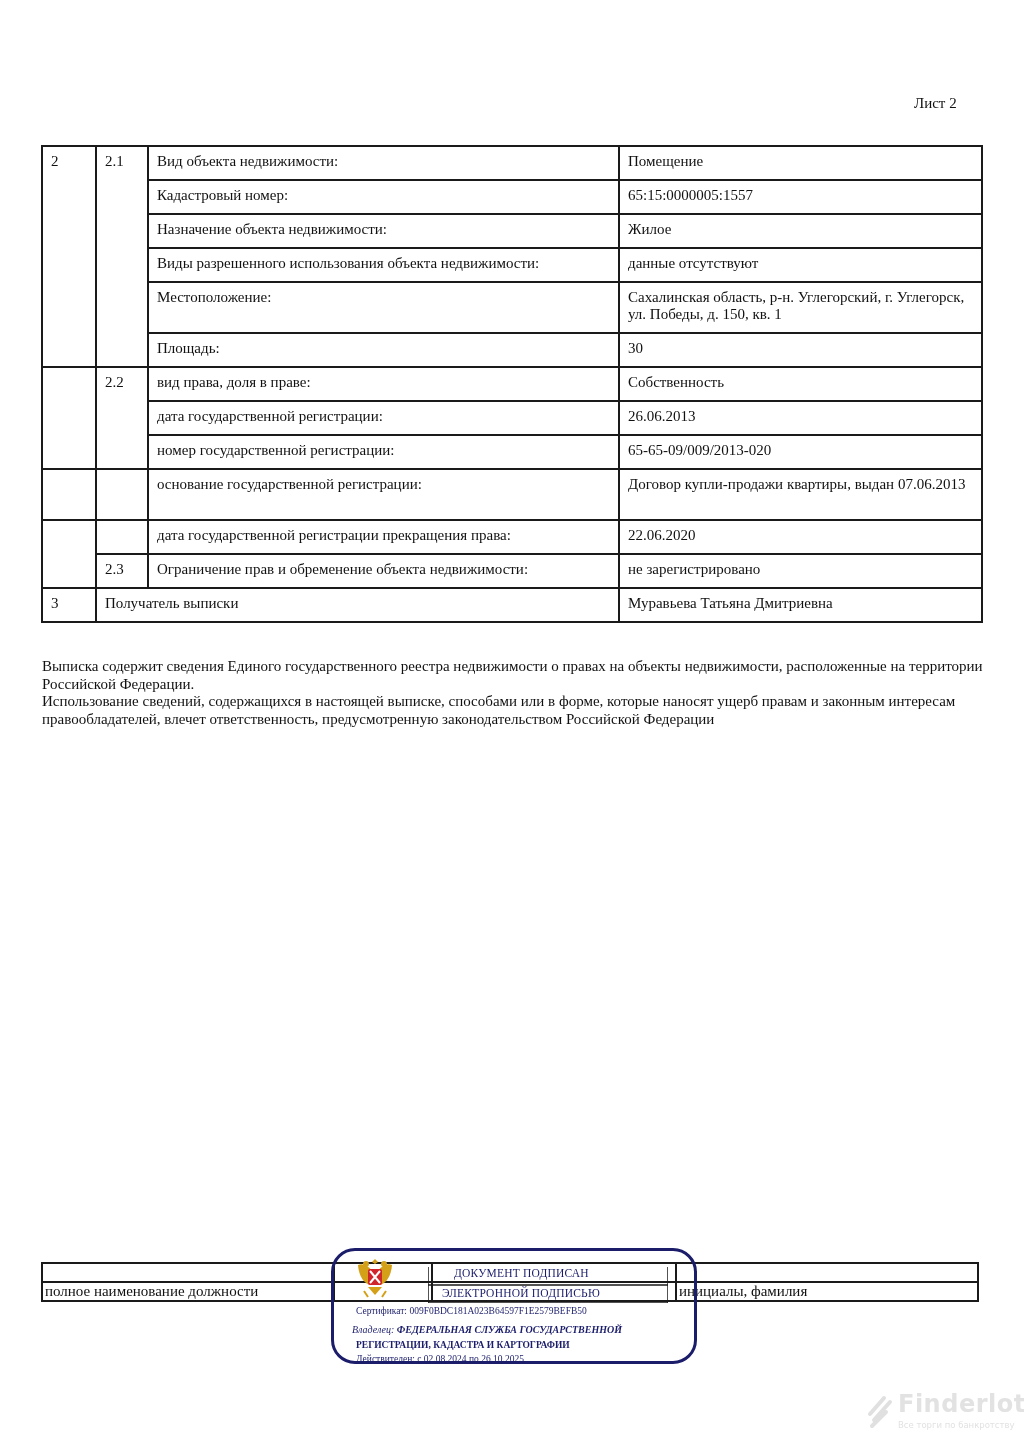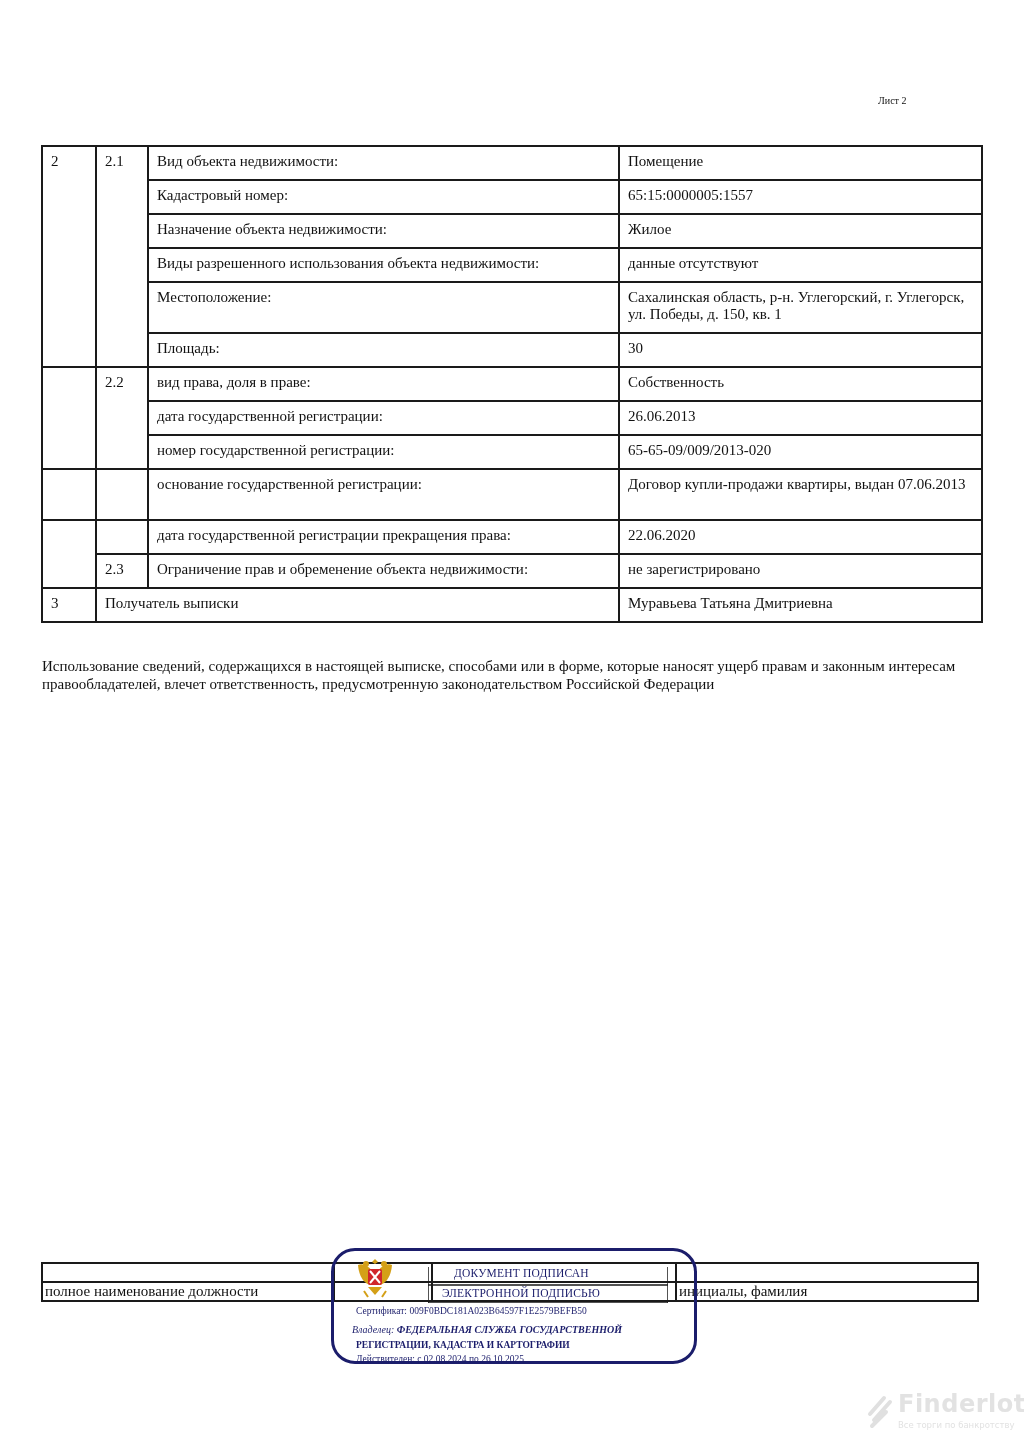--- a/index.html
+++ b/index.html
@@ -2,22 +2,22 @@
 <html><head>
   <meta charset="utf-8">
   <style>
     html, body { margin: 0; padding: 0; background: #ffffff; }
     body {
       width: 1024px; height: 1448px; position: relative; overflow: hidden;
       font-family: "Liberation Serif", "DejaVu Serif", serif;
       color: #111111;
     }
     .sheet-label {
-      position: absolute; top: 95px; left: 878px;
-      font-size: 10px;
+      position: absolute; top: 95px; left: 914px;
+      font-size: 15px;
     }
     table.main {
       position: absolute; top: 145px; left: 41px;
       width: 942px; border-collapse: collapse;
       font-size: 15px; table-layout: fixed;
     }
     table.main td {
       border: 2px solid #1a1a1a;
       padding: 6px 8px 6px 8px;
       vertical-align: top;
@@ -151,20 +151,21 @@
     </tr>
     <tr>
       <td class="c1">3</td>
       <td class="c3" colspan="2">Получатель выписки</td>
       <td class="c4">Муравьева Татьяна Дмитриевна</td>
     </tr>
   </tbody>
 </table>
 
 <div class="notice">
+  <p>Выписка содержит сведения Единого государственного реестра недвижимости о правах на объекты недвижимости, расположенные на территории Российской Федерации.</p>
   <p>Использование сведений, содержащихся в настоящей выписке, способами или в форме, которые наносят ущерб правам и законным интересам правообладателей, влечет ответственность, предусмотренную законодательством Российской Федерации</p>
 </div>
 
 <table class="sig">
   <tbody>
     <tr>
       <td class="s1"></td>
       <td class="s2"></td>
       <td class="s3"></td>
       <td class="s4"></td>

